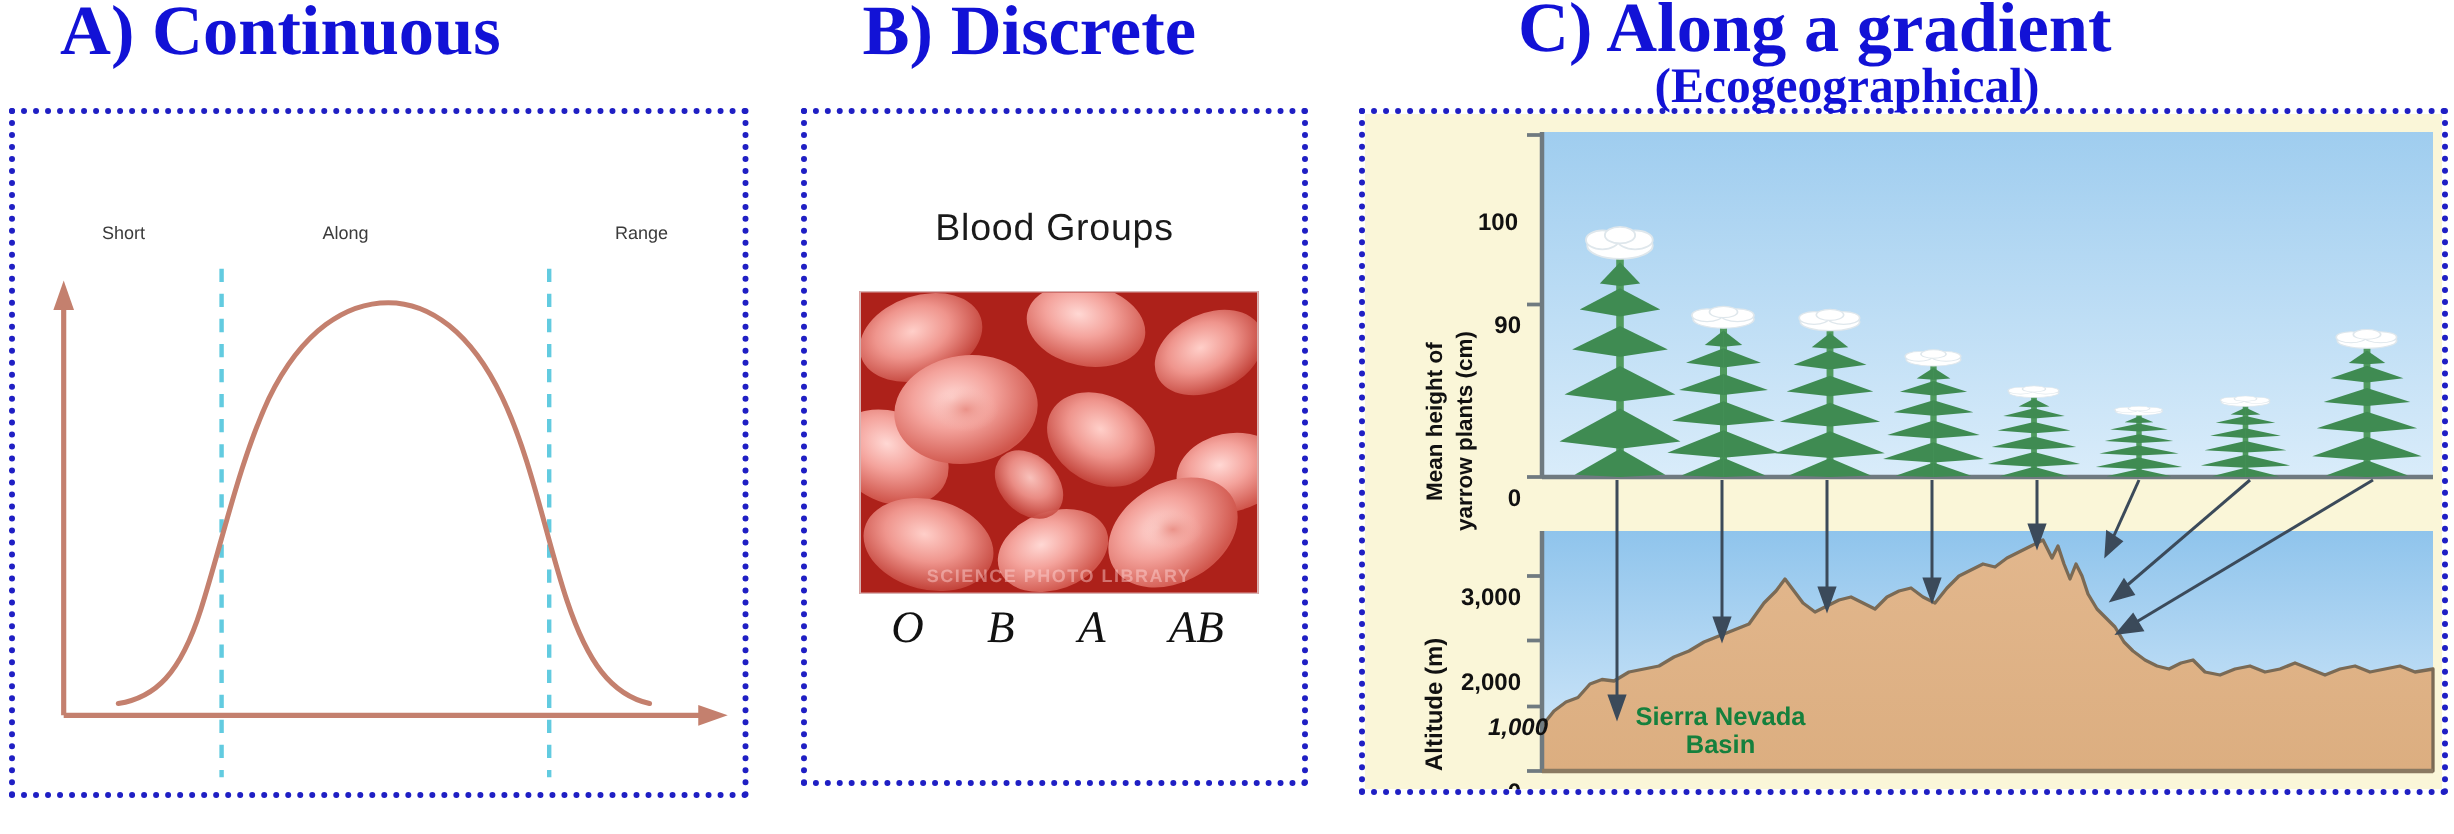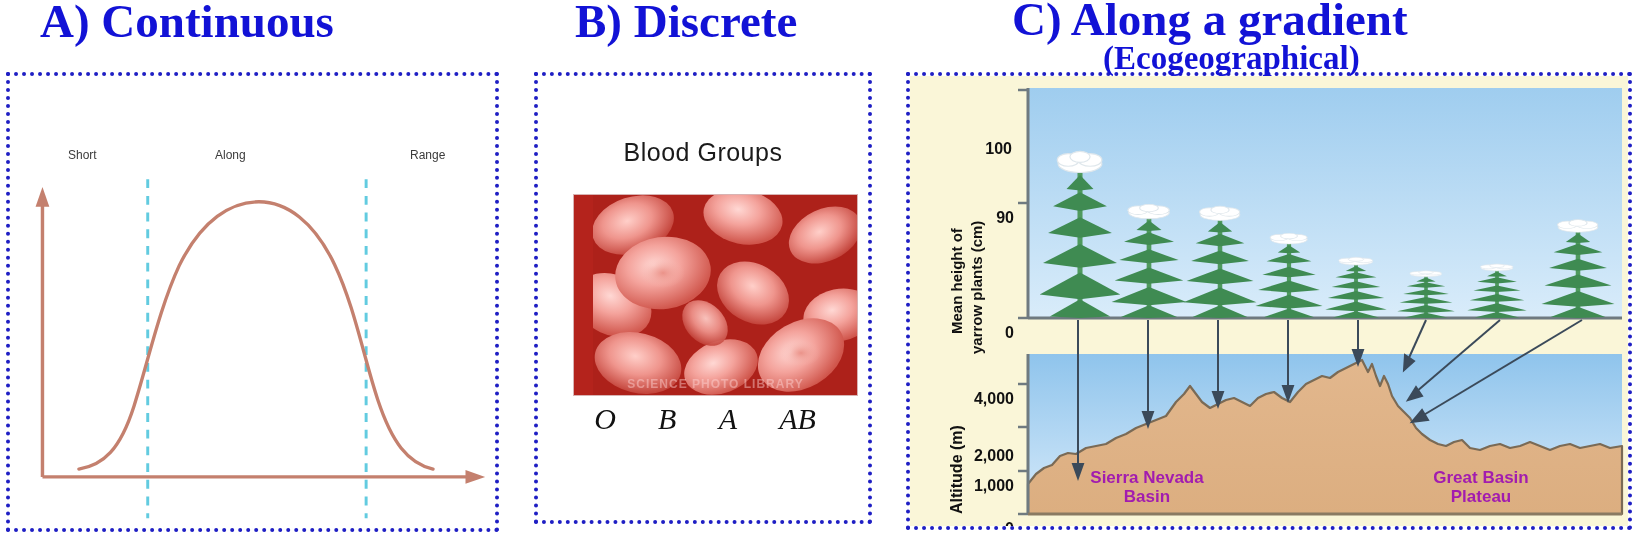--- a/index.html
+++ b/index.html
@@ -46,21 +46,21 @@
 
   
   #panel-b-inner{position:absolute;inset:0;}
   #bg-title{
     position:absolute;left:0;right:0;top:62px;text-align:center;
     font-family:"Liberation Sans",sans-serif;
     font-size:25px;color:#1a1a1a;letter-spacing:.5px;
   }
   #blood-img{
     position:absolute;left:35px;top:118px;width:264px;height:200px;
-    overflow:hidden;border:1px solid #d8b3b3;background:#b4231c;padding-left:19px;
+    overflow:hidden;border:1px solid #d8b3b3;background:#b4231c;
   }
   #blood-img svg{display:block;width:100%;height:100%;}
   #bg-watermark{
     position:absolute;left:0;right:0;bottom:4px;text-align:center;
     font-family:"Liberation Sans",sans-serif;font-size:12px;
     color:rgba(255,215,215,.45);letter-spacing:1px;font-weight:bold;
     pointer-events:none;
   }
   #bg-groups{
     position:absolute;left:35px;top:326px;width:264px;
@@ -82,21 +82,21 @@
   }
   #c-ylab1{font-size:15px;}
   #c-ylab2{font-size:15px;}
   #c-ylab3{font-size:16px;}
   .ctick{
     position:absolute;font-family:"Liberation Sans",sans-serif;
     font-weight:bold;font-size:16px;color:#111;text-align:right;
   }
   .cland{
     position:absolute;font-family:"Liberation Sans",sans-serif;
-    font-weight:bold;font-size:17px;color:#a21caf;text-align:center;
+    font-weight:bold;font-size:17px;color:#15803d;text-align:center;
     line-height:1.12;white-space:nowrap;
   }
 </style>
 </head>
 <body>
 
 <div class="stage">
 
   <div class="ptitle" id="title-a">A) Continuous</div>
   <div class="ptitle" id="title-b">B) Discrete</div>
@@ -313,31 +313,27 @@
       </svg>
 
       <div class="crot" id="c-ylab1" style="left:38px; top:258px; transform:rotate(-90deg);">Mean height of</div>
       <div class="crot" id="c-ylab2" style="left:58px; top:278px; transform:rotate(-90deg);">yarrow plants (cm)</div>
       <div class="crot" id="c-ylab3" style="left:38px; top:438px; transform:rotate(-90deg);">Altitude (m)</div>
 
       <div class="ctick" style="left:56px; top:20px; width:46px;margin-top:44px;">100</div>
       <div class="ctick" style="left:58px; top:133px; width:46px;">90</div>
       <div class="ctick" style="left:58px; top:248px; width:46px;">0</div>
 
-      <div class="ctick" style="left:22px; top:314px; width:82px;">4,000</div>
+      <div class="ctick" style="left:22px; top:314px; width:82px;">3,000</div>
       <div class="ctick" style="left:22px; top:371px; width:82px;">2,000</div>
-      <div class="ctick" style="left:22px; top:401px; width:82px;">1,000</div>
+      <div class="ctick" style="left:40px; top:401px; width:82px;font-style:italic;">1,000</div>
       <div class="ctick" style="left:22px; top:444px; width:82px;">0</div>
 
       <div class="cland" style="left:132px; top:392px; width:210px;">
         <div>Sierra Nevada</div>
         <div>Basin</div>
       </div>
-      <div class="cland" style="left:478px; top:392px; width:186px;">
-        <div>Great Basin</div>
-        <div>Plateau</div>
-      </div>
     </div>
   </div>
 
   <div class="ptitle" id="title-c2">(Ecogeographical)</div>
 
 </div>
 
 </body></html>

